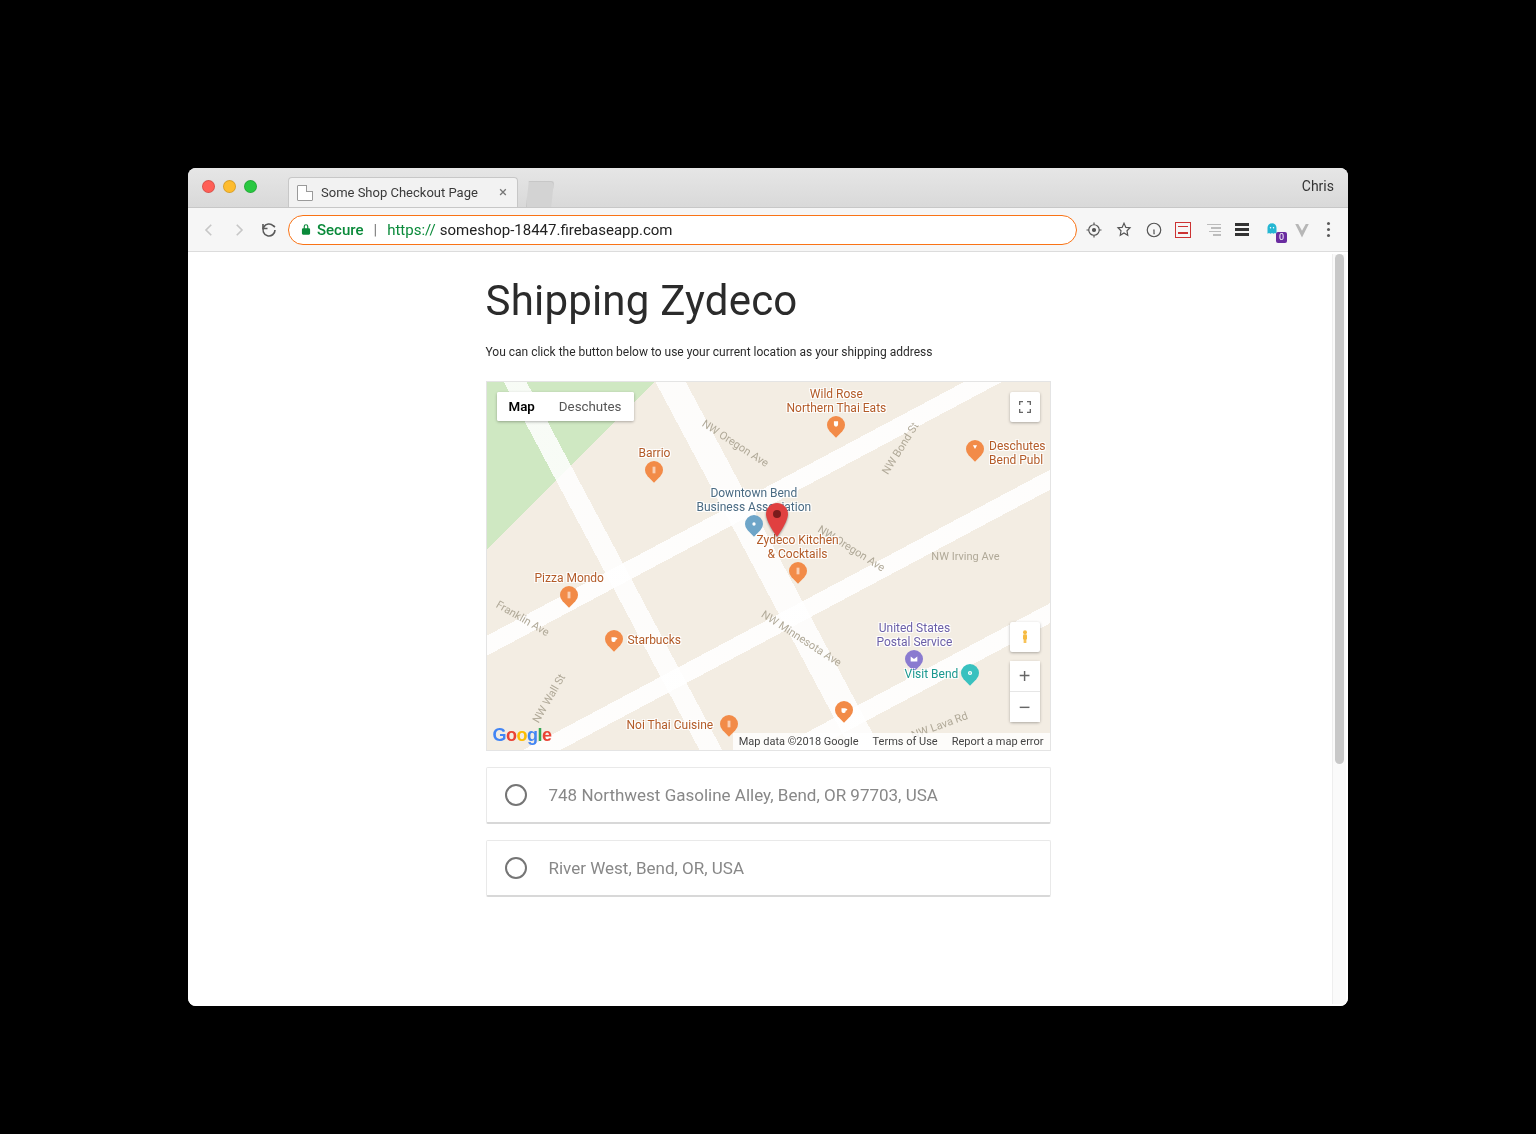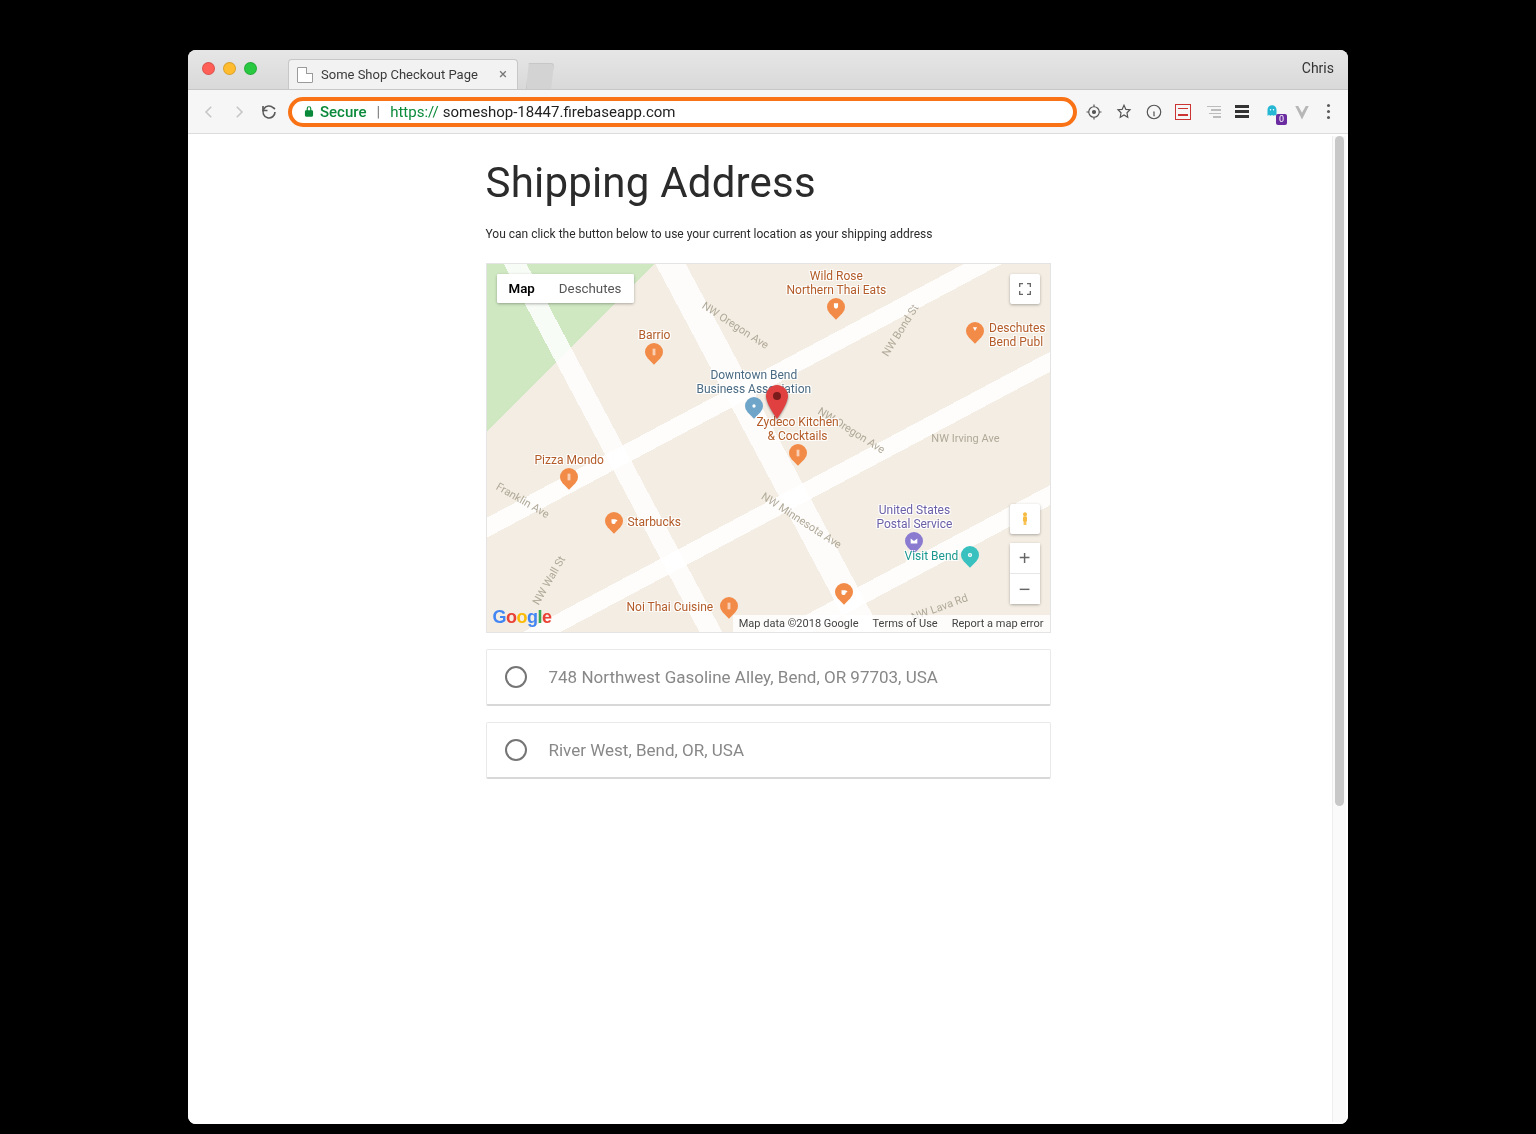--- a/index.html
+++ b/index.html
@@ -10,21 +10,21 @@
     display: flex;
     align-items: center;
     justify-content: center;
     width: 1536px;
     height: 1134px;
   }
 
   
   .window {
     width: 1160px;
-    height: 1074px;
+    height: 838px;
     background: #fff;
     border-radius: 8px;
     box-shadow: 0 30px 60px rgba(0,0,0,.5);
     overflow: hidden;
     display: flex;
     flex-direction: column;
     position: relative;
     margin-top: 40px;
   }
   .titlebar {
@@ -79,21 +79,21 @@
   }
   .nav-arrow, .tb-icon { width:22px; height:22px; display:flex; align-items:center; justify-content:center; color:#888; }
   .nav-arrow svg, .tb-icon svg { width:18px; height:18px; }
   .nav-arrow.disabled { color:#c7c7c7; }
   .reload { color:#5a5a5a; }
 
   .omnibox {
     flex:1;
     height:30px;
     background:#fff;
-    border:4px solid #f97316;
+    border:1px solid #f97316;
     border-radius:15px;
     display:flex;
     align-items:center;
     padding:0 10px;
     font-size:15px;
     color:#222;
     gap:4px;
   }
   .lock-icon { color:#0a8a3a; display:flex; align-items:center; }
   .lock-icon svg { width:14px; height:14px; }
@@ -310,21 +310,21 @@
         </div>
     </div>
   </div>
 
   <div class="viewport">
     <div class="scroll-track">
       <div class="scroll-thumb"></div>
     </div>
 
     <div class="page">
-      <h1>Shipping Address</h1>
+      <h1>Shipping Zydeco</h1>
       <p class="lead">You can click the button below to use your current location as your shipping address</p>
 
       <div class="map">
         <div class="map-type">
           <button class="active">Map</button>
           <button>Deschutes</button>
         </div>
         <div class="map-fullscreen">
           <svg viewBox="0 0 24 24" fill="none" stroke="currentColor" stroke-width="2">
               <path d="M4 9V4h5M20 9V4h-5M4 15v5h5M20 15v5h-5"></path>

